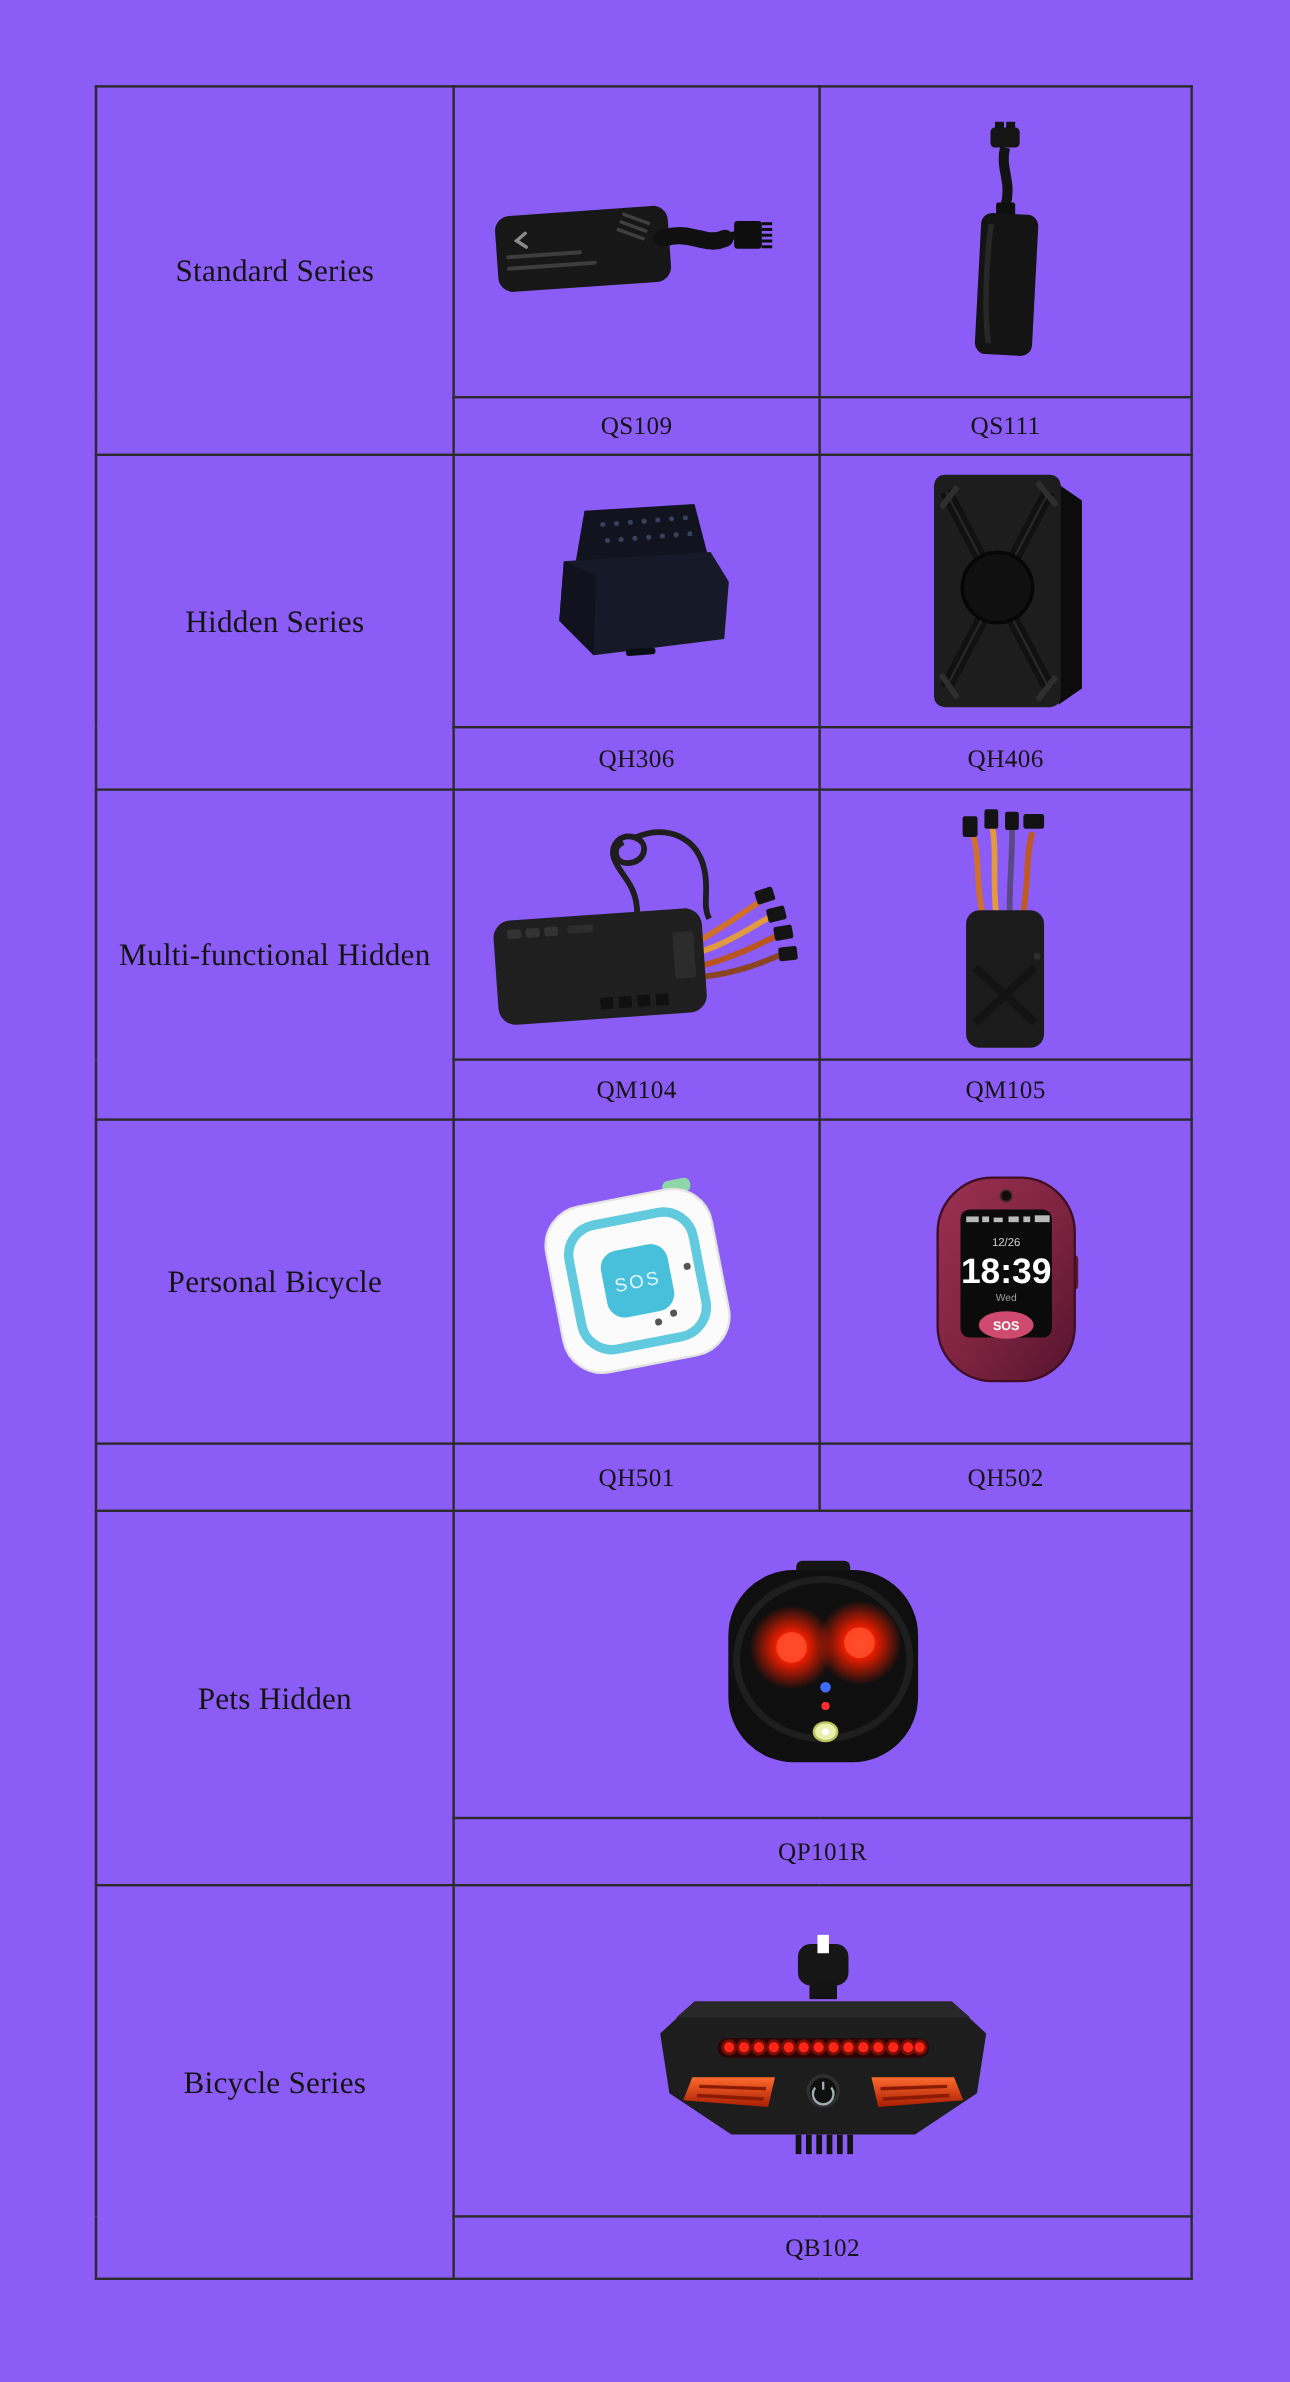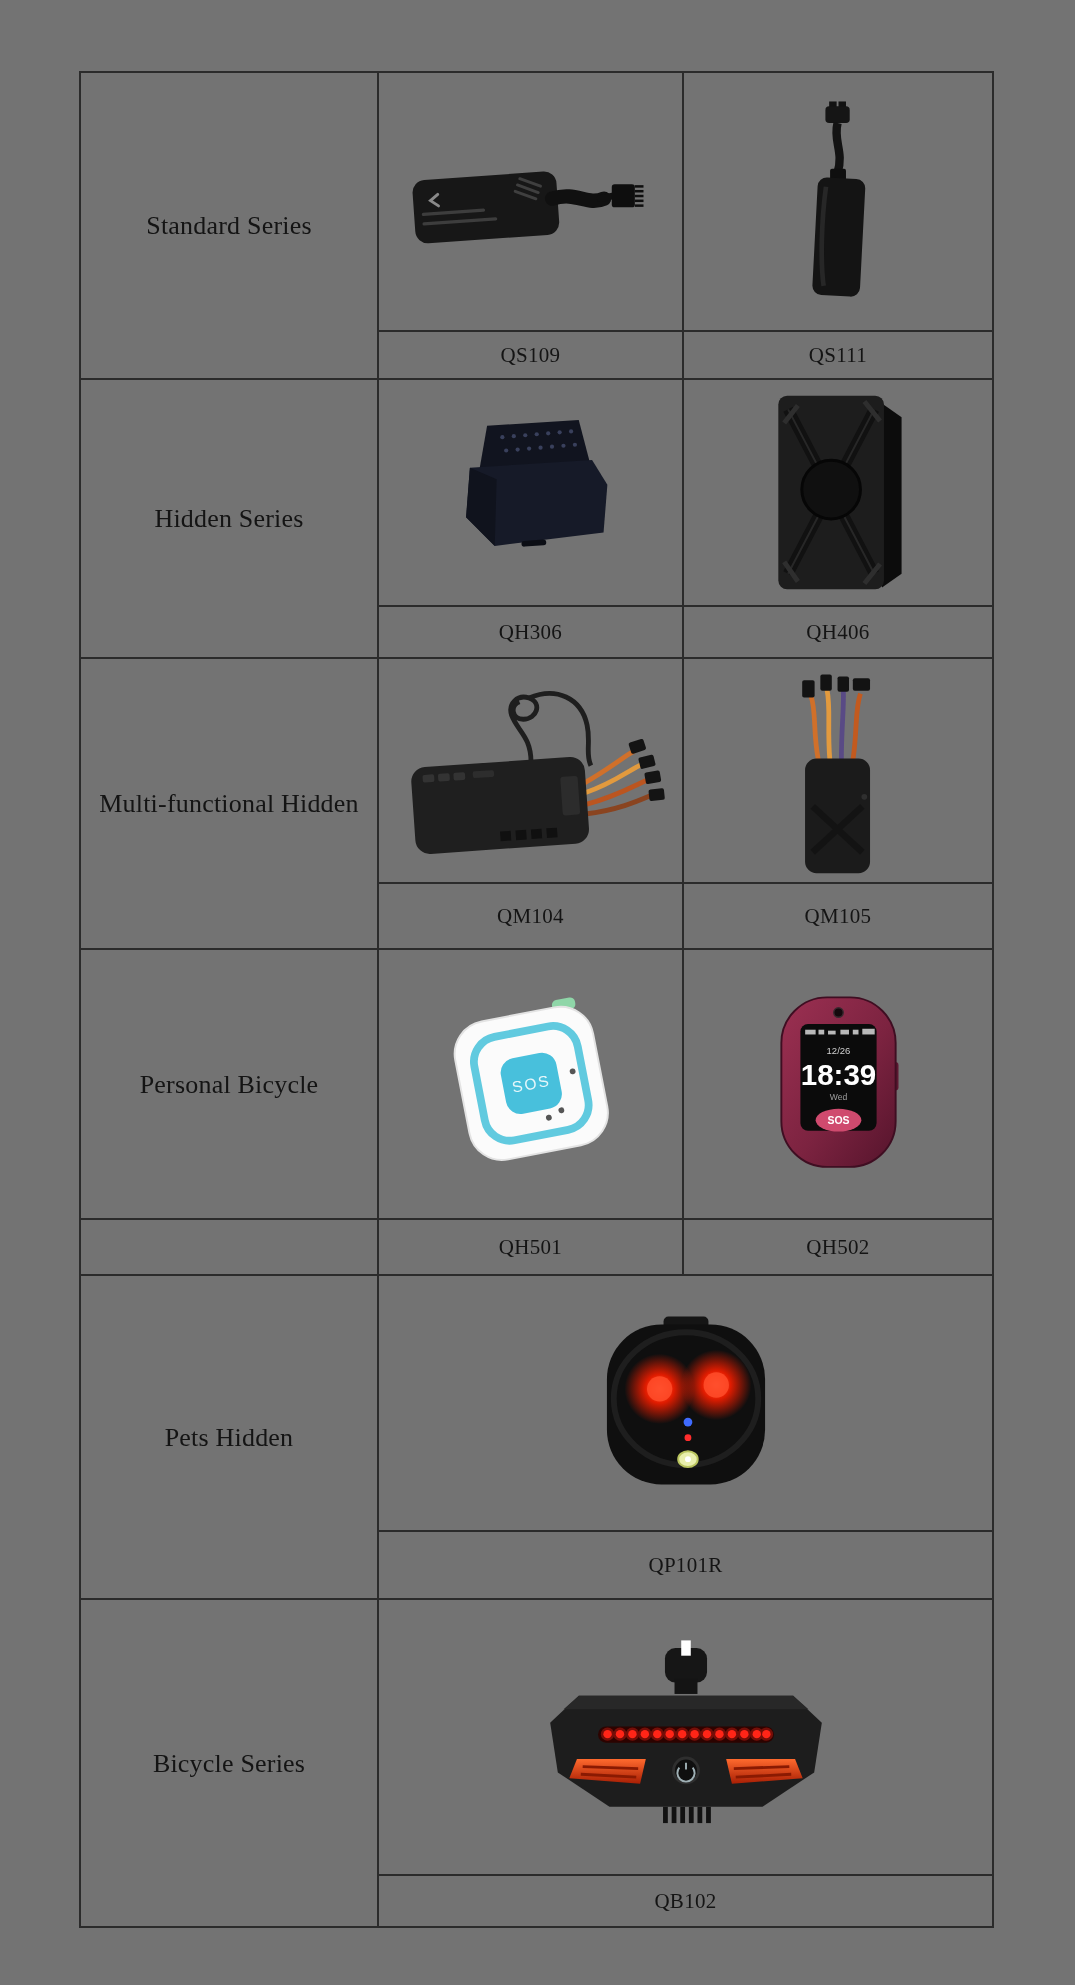--- a/index.html
+++ b/index.html
@@ -1,17 +1,17 @@
 <!DOCTYPE html>
 <html><head>
 <meta charset="utf-8">
 <style>
   html,body{margin:0;padding:0;background:#ffffff;}
   .page{
-    position:relative;width:1075px;height:1985px;background:#737373;
+    position:relative;width:1075px;height:1985px;background:#8b5cf6;
     font-family:"Liberation Serif", serif;color:#141414;overflow:hidden;
   }
   table.catalog{
     position:absolute;left:79px;top:71px;
     border-collapse:collapse;table-layout:fixed;width:913px;
   }
   table.catalog td{
     border:2px solid #2b2b2b;
     text-align:center;vertical-align:middle;
     padding:0;overflow:hidden;
@@ -171,21 +171,21 @@
             <rect x="66" y="12" width="12" height="17" rx="2"></rect>
             <rect x="84" y="14" width="12" height="16" rx="2"></rect>
             <rect x="100" y="16" width="18" height="13" rx="2"></rect>
           </g>
           <rect x="50" y="100" width="68" height="120" rx="12" fill="#1b1b1b"></rect>
           <path d="M58 150 l52 48 M110 150 l-52 48" stroke="#121212" stroke-width="7" opacity="0.8"></path>
           <circle cx="112" cy="140" r="3" fill="#2f2f2f"></circle>
         </svg>
       </td>
     </tr>
-    <tr style="height:66px">
+    <tr style="height:50px">
       <td class="caption">QM104</td>
       <td class="caption">QM105</td>
     </tr>
 
     <tr style="height:270px">
       <td class="series">Personal Bicycle</td>
       <td class="imgcell">
         <svg width="205" height="195" viewBox="0 0 210 200">
           <g transform="rotate(-11 105 100)">
             <rect x="142" y="20" width="24" height="12" rx="5" fill="#8fd6a8"></rect>
@@ -252,21 +252,21 @@
           <circle cx="156" cy="86" r="36" fill="url(#redglow)"></circle>
           <circle cx="98" cy="90" r="13" fill="#ff4a28" opacity="0.9"></circle>
           <circle cx="156" cy="86" r="13" fill="#ff4a28" opacity="0.9"></circle>
           <circle cx="127" cy="124" r="4.5" fill="#3f6bff"></circle>
           <circle cx="127" cy="140" r="3.5" fill="#ff2d2d"></circle>
           <ellipse cx="127" cy="162" rx="10" ry="8" fill="#e9efad" stroke="#b9c45e" stroke-width="2"></ellipse>
           <circle cx="127" cy="162" r="3" fill="#ffffff"></circle>
         </svg>
       </td>
     </tr>
-    <tr style="height:68px">
+    <tr style="height:56px">
       <td class="caption" colspan="2">QP101R</td>
     </tr>
 
     <tr style="height:276px">
       <td class="series" rowspan="2">Bicycle Series</td>
       <td class="imgcell" colspan="2">
         <svg width="330" height="220" viewBox="0 0 340 230">
           <defs>
             <linearGradient id="refl" x1="0" y1="0" x2="0" y2="1">
               <stop offset="0" stop-color="#ff6a2e"></stop>

